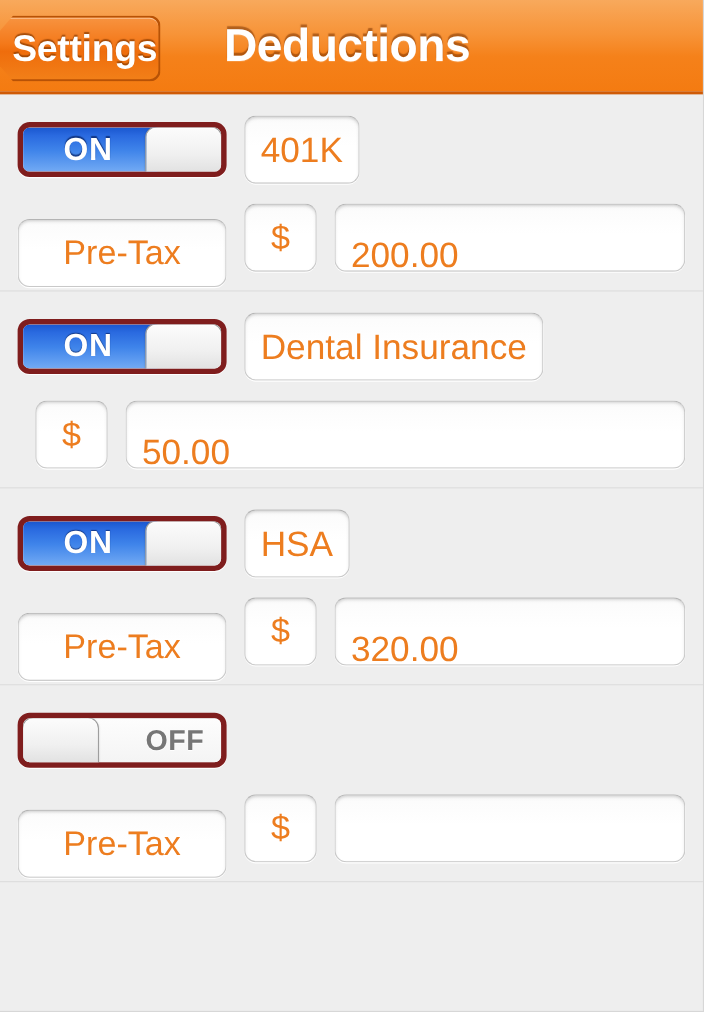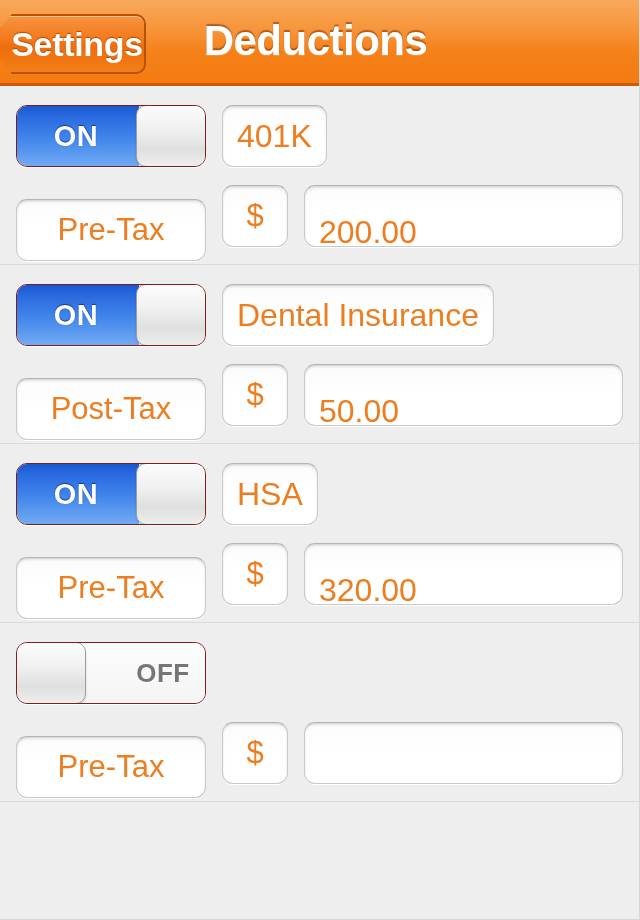--- a/index.html
+++ b/index.html
@@ -151,23 +151,23 @@
     display: block;
     line-height: 60px;
   }
 
   .desc-field { margin-left: 16px; }
 
   
   .toggle {
     position: relative;
     width: 190px;
-    height: 62px;
+    height: 50px;
     border-radius: 11px;
-    border: 1px solid #7f1d1d;
+    border: 5px solid #7f1d1d;
     background: #ffffff;
     overflow: hidden;
     cursor: pointer;
     box-shadow: inset 0 1px 2px rgba(120,120,120,0.35),
                 0 1px 0 rgba(255,255,255,0.9);
     flex: 0 0 auto;
   }
 
   .toggle-track {
     position: absolute;
@@ -283,23 +283,20 @@
             </div>
 
           </div>
           <div class="knob"></div>
         </div>
         <div class="field desc-field">
           <span class="text-field">Dental Insurance</span>
         </div>
       </div>
       <div class="row">
-        <div class="field tax-field">
-          <span>Post-Tax</span>
-        </div>
         <div class="field dollar-field">
           <span>$</span>
         </div>
         <div class="field amount-field">50.00</div>
       </div>
     </div>
 
     <div class="group">
       <div class="row">
         <div class="toggle on">

